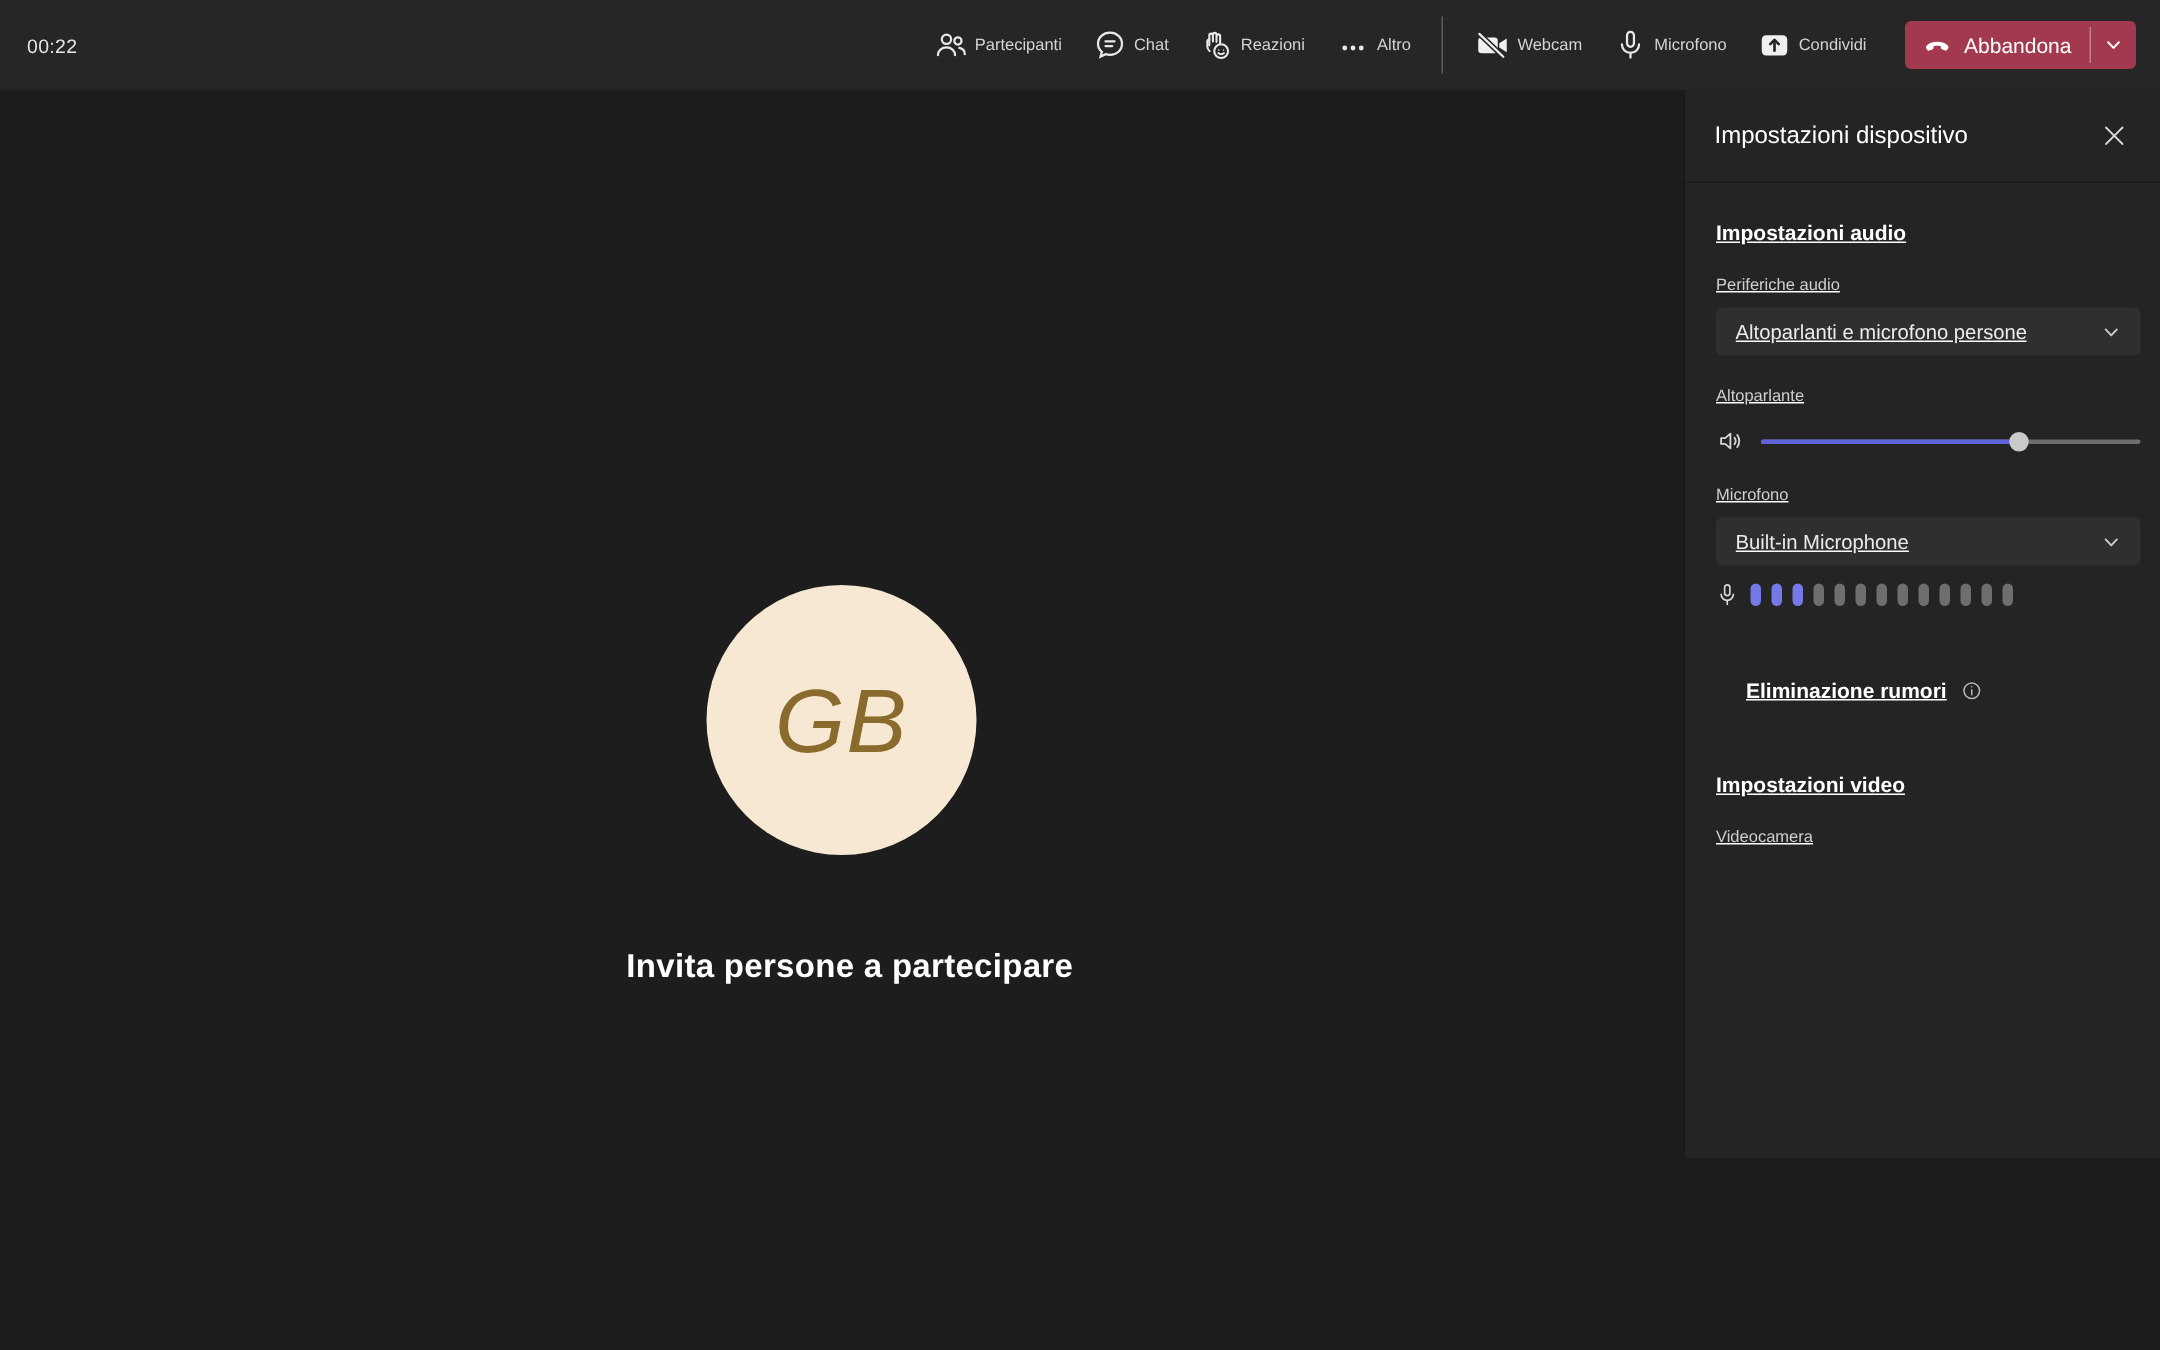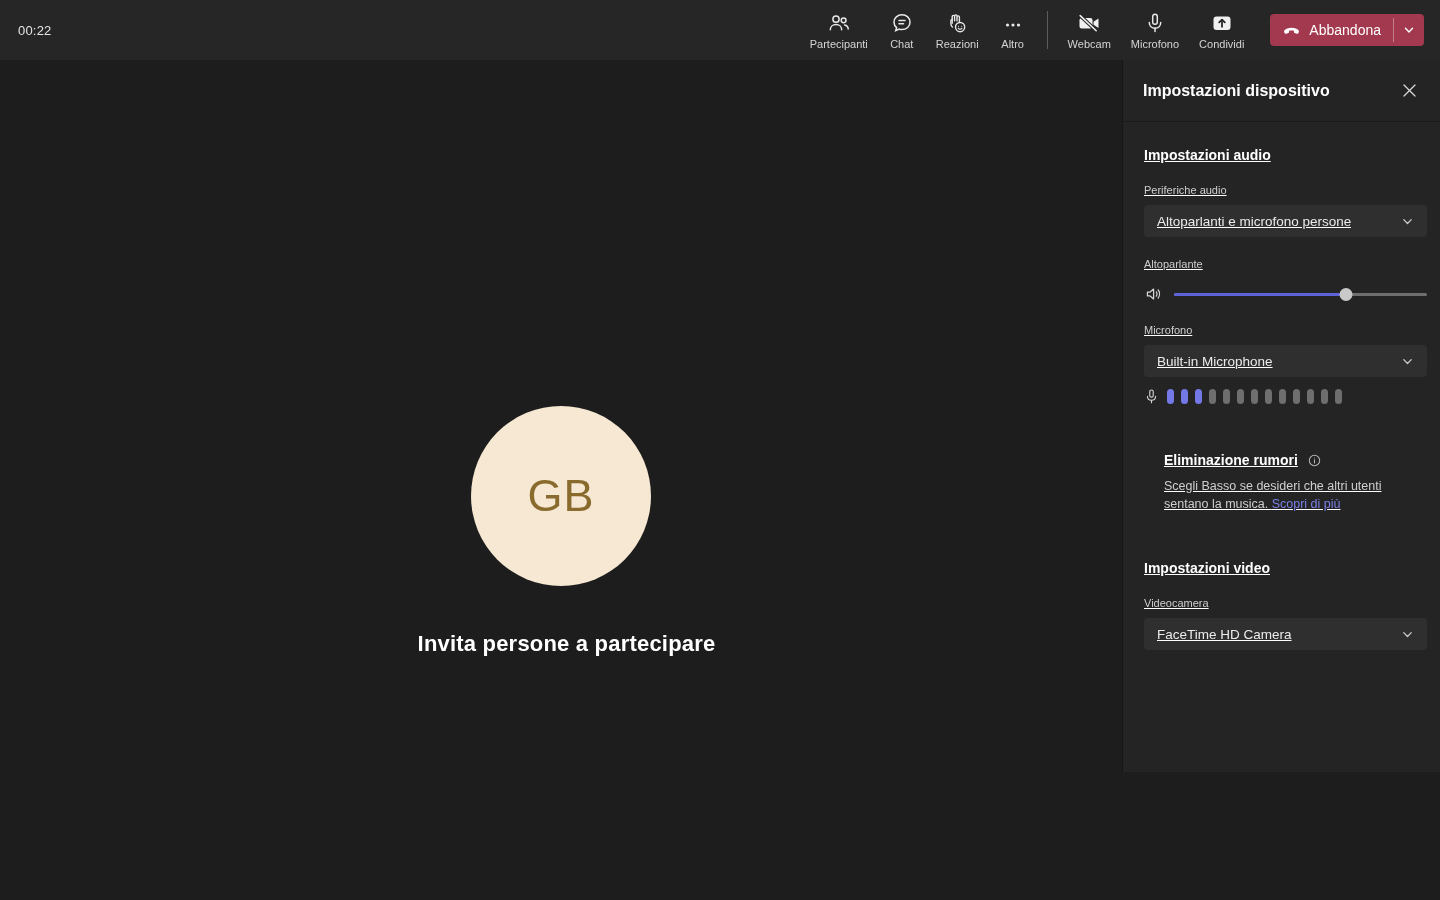--- a/index.html
+++ b/index.html
@@ -21,60 +21,60 @@
 
   
   .topbar{
     height:60px;background:#262626;flex:0 0 60px;
     display:flex;align-items:center;justify-content:space-between;
     padding:0 16px 0 18px;
   }
   .timer{font-size:13px;color:#e4e4e4;letter-spacing:.2px;}
   .toolbar{display:flex;align-items:center;height:100%;}
   .tb-btn{
-    display:flex;flex-direction:column;align-items:center;justify-content:center;
+    display:flex;flex-direction:row;align-items:center;justify-content:center;
     gap:4px;height:100%;padding:0 10px;cursor:pointer;min-width:48px;
   }
   .tb-btn .ic{height:24px;display:flex;align-items:flex-end;justify-content:center;}
   .tb-btn .lbl{font-size:11px;color:#d4d4d4;line-height:11px;white-space:nowrap;}
   .tb-divider{width:1px;height:38px;background:#5c5c5c;margin:0 10px;}
   .leave-btn{
     display:flex;align-items:stretch;height:32px;margin-left:16px;
     background:var(--leave-red);border-radius:4px;overflow:hidden;cursor:pointer;
   }
   .leave-main{display:flex;align-items:center;gap:8px;padding:0 12px 0 12px;}
   .leave-main .txt{font-size:14px;font-weight:normal;color:#fff;white-space:nowrap;}
   .leave-sep{width:1px;background:rgba(255,255,255,.35);margin:4px 0;}
   .leave-caret{width:30px;display:flex;align-items:center;justify-content:center;}
 
   
   .main{flex:1;display:flex;min-height:0;}
   .stage{flex:1;background:#1d1d1d;position:relative;}
   .avatar{
-    position:absolute;left:50%;top:346px;transform:translateX(-50%);
+    position:absolute;left:50%;top:330px;transform:translateX(-50%);
     width:180px;height:180px;border-radius:50%;
     background:var(--avatar-bg);color:var(--avatar-text);
     display:flex;align-items:center;justify-content:center;
-    font-size:45px;font-weight:500;letter-spacing:1px;
+    font-size:60px;font-weight:500;letter-spacing:1px;font-style:italic;
   }
   .invite{
     position:absolute;left:11px;right:0;top:571px;text-align:center;
     font-size:22px;font-weight:bold;color:#fff;letter-spacing:.2px;
   }
 
   
   .panel{
     width:318px;flex:0 0 318px;background:#242424;border-left:1px solid #171717;
     display:flex;flex-direction:column;
   }
   .panel-header{
     height:62px;flex:0 0 62px;display:flex;align-items:center;justify-content:space-between;
     padding:0 18px 0 20px;border-bottom:1px solid #1a1a1a;
   }
-  .panel-title{font-size:16px;font-weight:bold;color:#fff;}
+  .panel-title{font-size:16px;font-weight:normal;color:#fff;}
   .close-btn{width:26px;height:26px;display:flex;align-items:center;justify-content:center;cursor:pointer;}
   .panel-body{flex:1;padding:25px 13px 0 21px;overflow:hidden;text-decoration:underline;}
 
   .sec-heading{font-size:14px;font-weight:bold;color:#fff;line-height:16px;}
   .field-label{font-size:11px;color:#cfcfcf;line-height:15px;margin-top:20px;}
   .select{
     margin-top:7px;height:32px;background:#2f2f2f;border-radius:4px;
     display:flex;align-items:center;justify-content:space-between;
     padding:0 12px 0 13px;cursor:pointer;
   }
@@ -312,35 +312,24 @@
           <div class="noise-title-row">
             <span class="noise-title">Eliminazione rumori</span>
             <span style="display:flex;">
               <svg width="13" height="13" viewBox="0 0 14 14" fill="none" stroke="#b5b5b5" stroke-width="1.1" stroke-linecap="round">
                 <circle cx="7" cy="7" r="5.6"></circle>
                 <line x1="7" y1="6.3" x2="7" y2="9.8"></line>
                 <circle cx="7" cy="4.2" r="0.55" fill="#b5b5b5" stroke="none"></circle>
               </svg>
             </span>
           </div>
-          <div class="noise-desc">
-            <span>Scegli Basso se desideri che altri utenti sentano la musica. </span><span class="link">Scopri di più</span>
-          </div>
         </div>
 
         <div class="video-sec">
           <div class="sec-heading">Impostazioni video</div>
           <div class="field-label">Videocamera</div>
-          <div class="select">
-            <span class="val">FaceTime HD Camera</span>
-            <span class="chev">
-              <svg width="15" height="15" viewBox="0 0 16 16" fill="none" stroke="#c9c9c9" stroke-width="1.4" stroke-linecap="round" stroke-linejoin="round">
-                  <polyline points="4,6 8,10.2 12,6"></polyline>
-                </svg>
-            </span>
-          </div>
         </div>
 
       </div>
     </div>
 
   </div>
 </div>
 
 </body></html>

